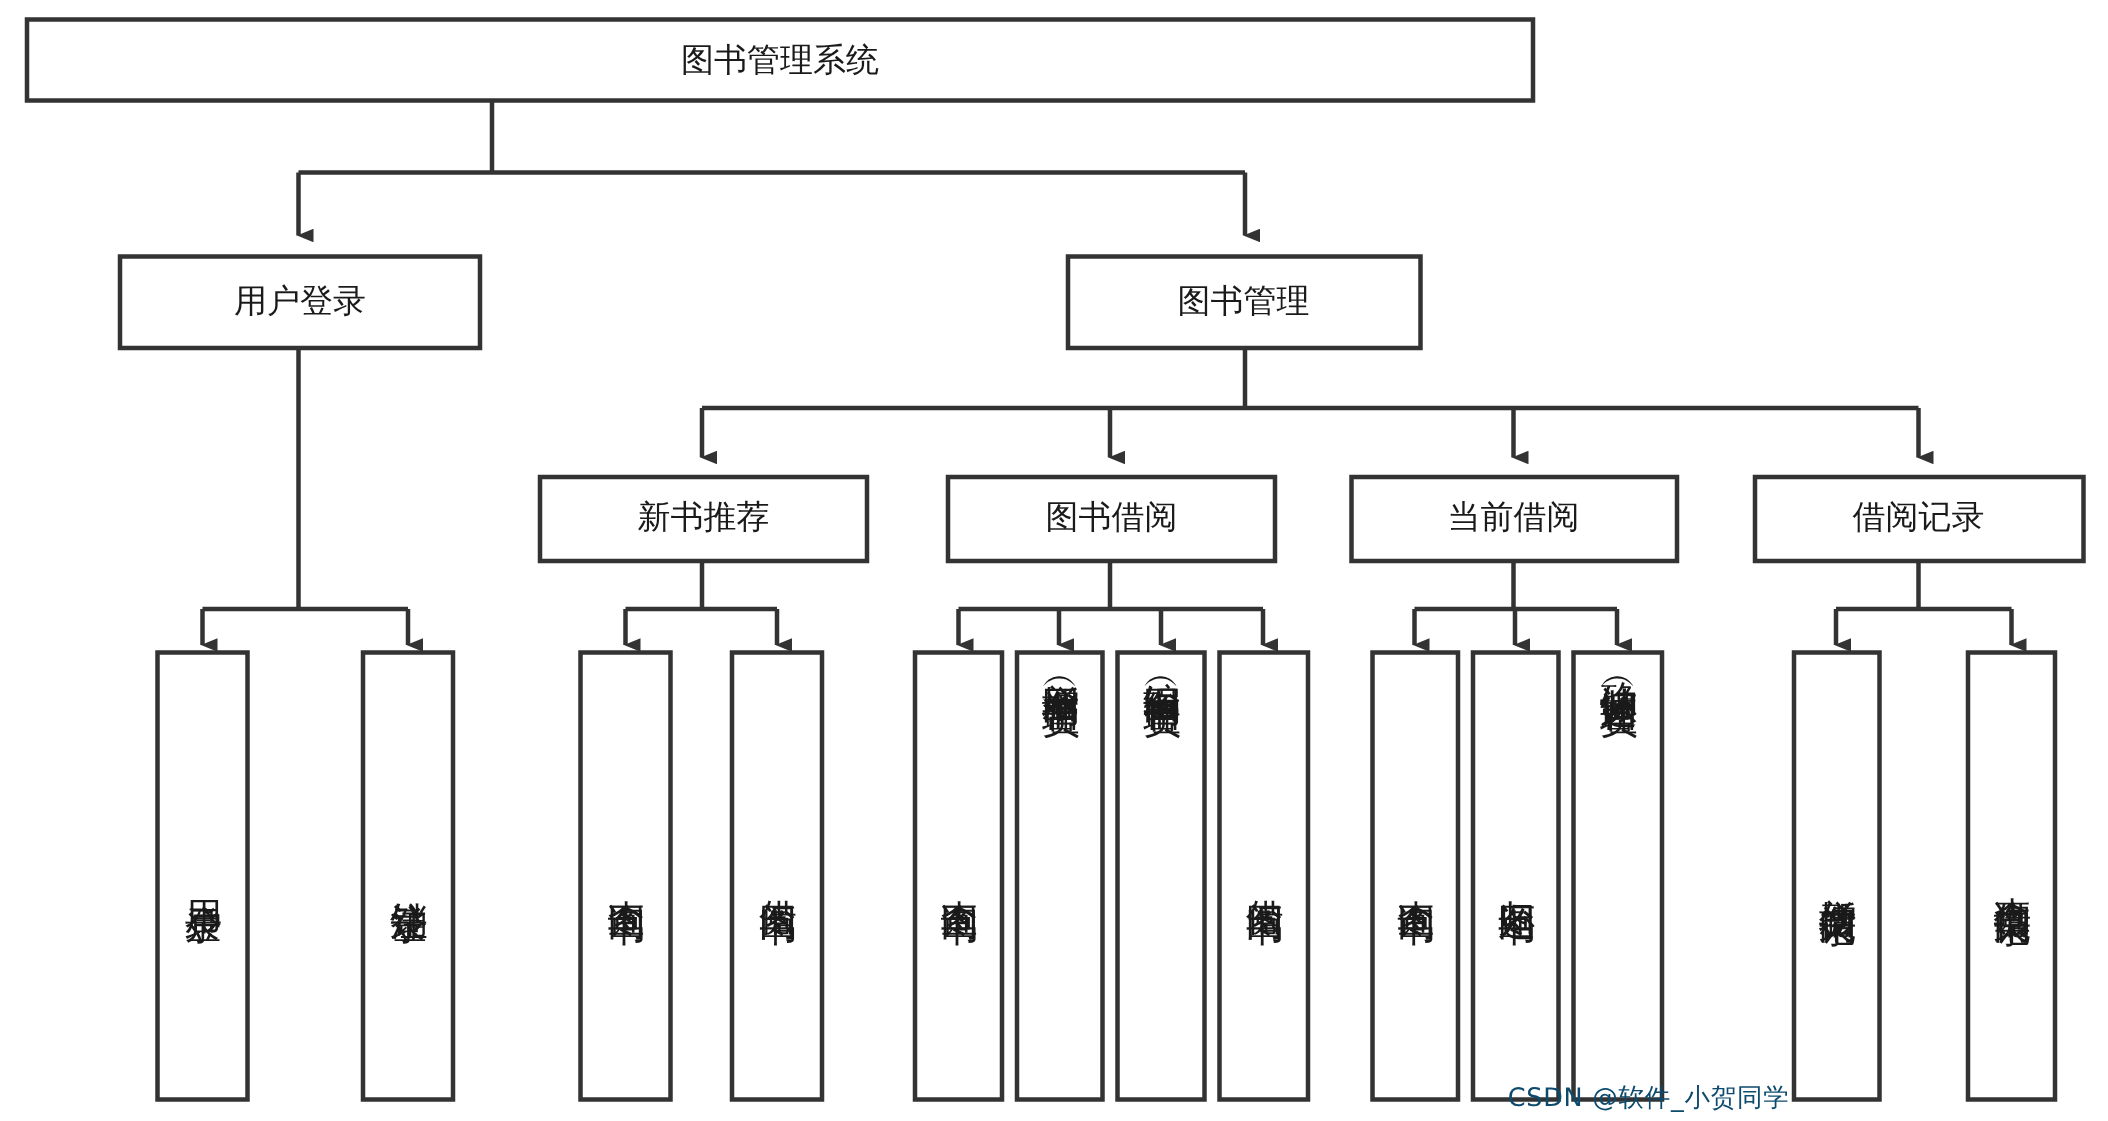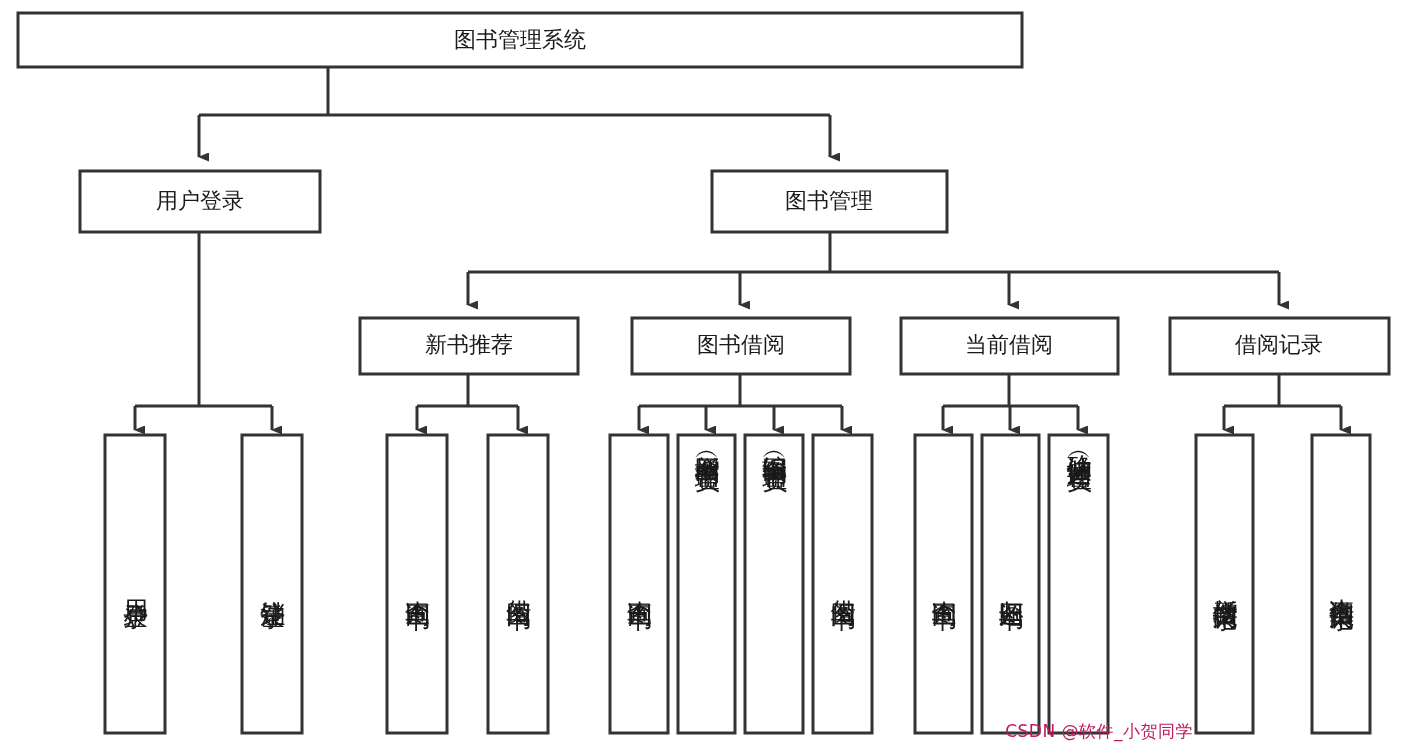--- a/index.html
+++ b/index.html
@@ -6,21 +6,21 @@
   body{width:1405px;height:747px;font-family:"DejaVu Sans","Liberation Sans",sans-serif;overflow:hidden;}
   #diagram-root{position:relative;width:1201px;height:747px;background:#fff;text-decoration:underline;}
   svg.diagram{position:absolute;top:0;left:0;width:1405px;height:747px;}
   .node-box{fill:#ffffff;stroke:#333333;stroke-width:3;}
   .conn{stroke:#333333;stroke-width:3;fill:none;}
   .arrow-head{fill:#333333;stroke:none;}
   .node-label{font-family:"DejaVu Sans","Liberation Sans",sans-serif;fill:#1a1a1a;font-size:22px;text-anchor:middle;dominant-baseline:middle;}
   .leaf-wrap{position:absolute;display:flex;align-items:center;justify-content:center;
     writing-mode:vertical-rl;text-orientation:upright;letter-spacing:2px;
     font-size:25px;line-height:1.05;color:#1a1a1a;white-space:nowrap;pointer-events:none;}
-  .watermark{position:absolute;right:8px;bottom:4px;font-size:17px;color:#be185d;
+  .watermark{position:absolute;right:8px;bottom:4px;font-size:17px;color:#0c4a6e;
     font-family:"DejaVu Sans","Liberation Sans",sans-serif;letter-spacing:.5px;white-space:nowrap;}
 </style>
 </head>
 <body>
 
 <div id="diagram-root">
 
   <svg class="diagram" viewBox="0 0 1405 747">
     <defs>
       <marker id="arrowhead" markerWidth="9" markerHeight="11" refX="4.5" refY="10" orient="auto" markerUnits="userSpaceOnUse">

